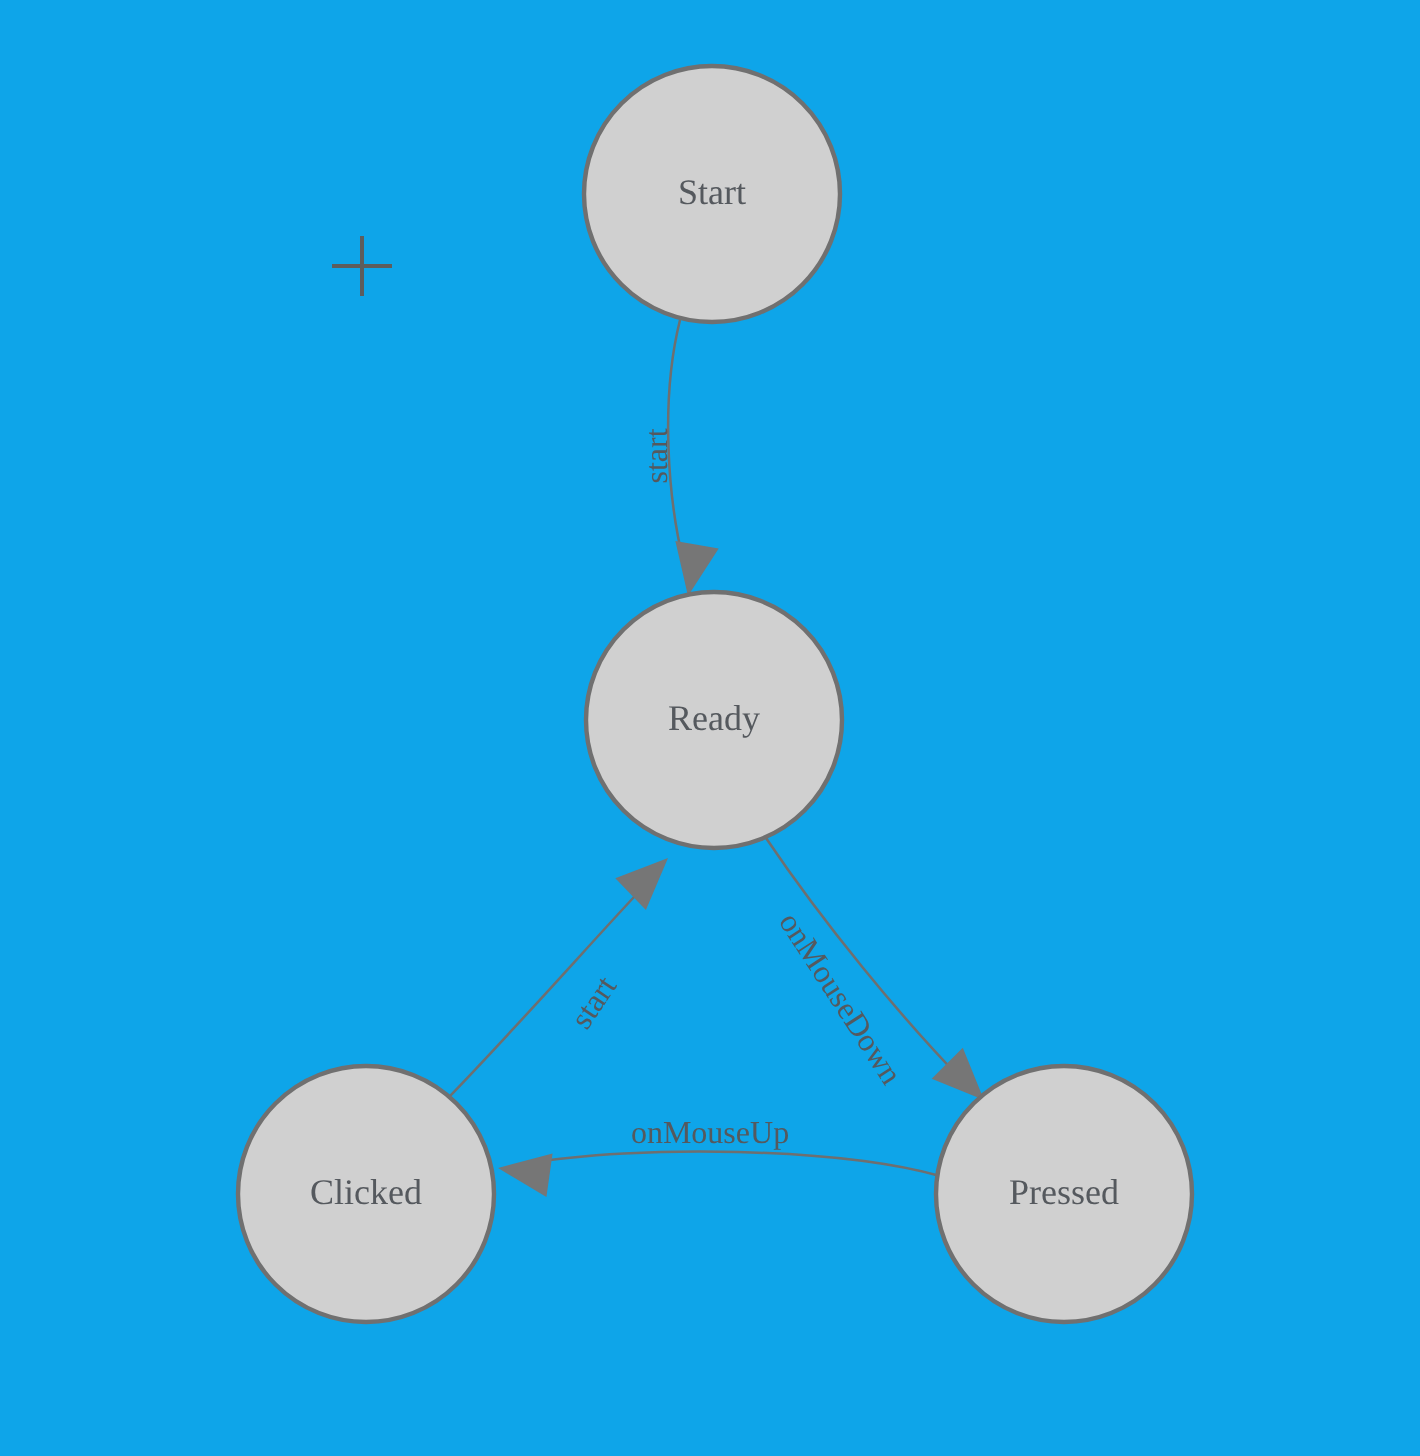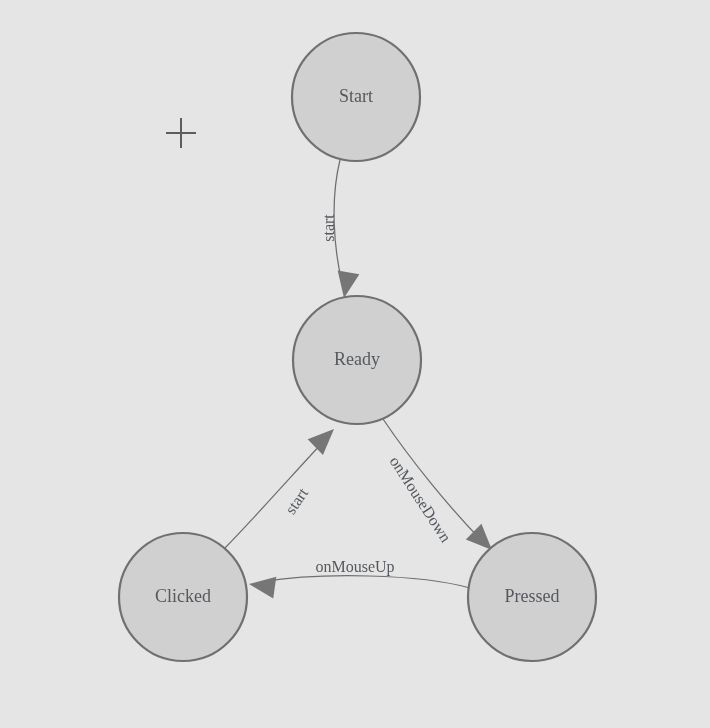--- a/index.html
+++ b/index.html
@@ -11,21 +11,21 @@
   body {
     width: 710px;
     height: 728px;
     overflow: hidden;
     font-family: "Liberation Serif", serif;
   }
   #diagram-canvas {
     position: relative;
     width: 710px;
     height: 728px;
-    background: #e5e5e5;
+    background: #0ea5e9;
   }
   svg.diagram-svg {
     display: block;
     width: 710px;
     height: 728px;
   }
   .node-shape {
     fill: #d0d0d0;
     stroke: #707070;
     stroke-width: 2.2;

